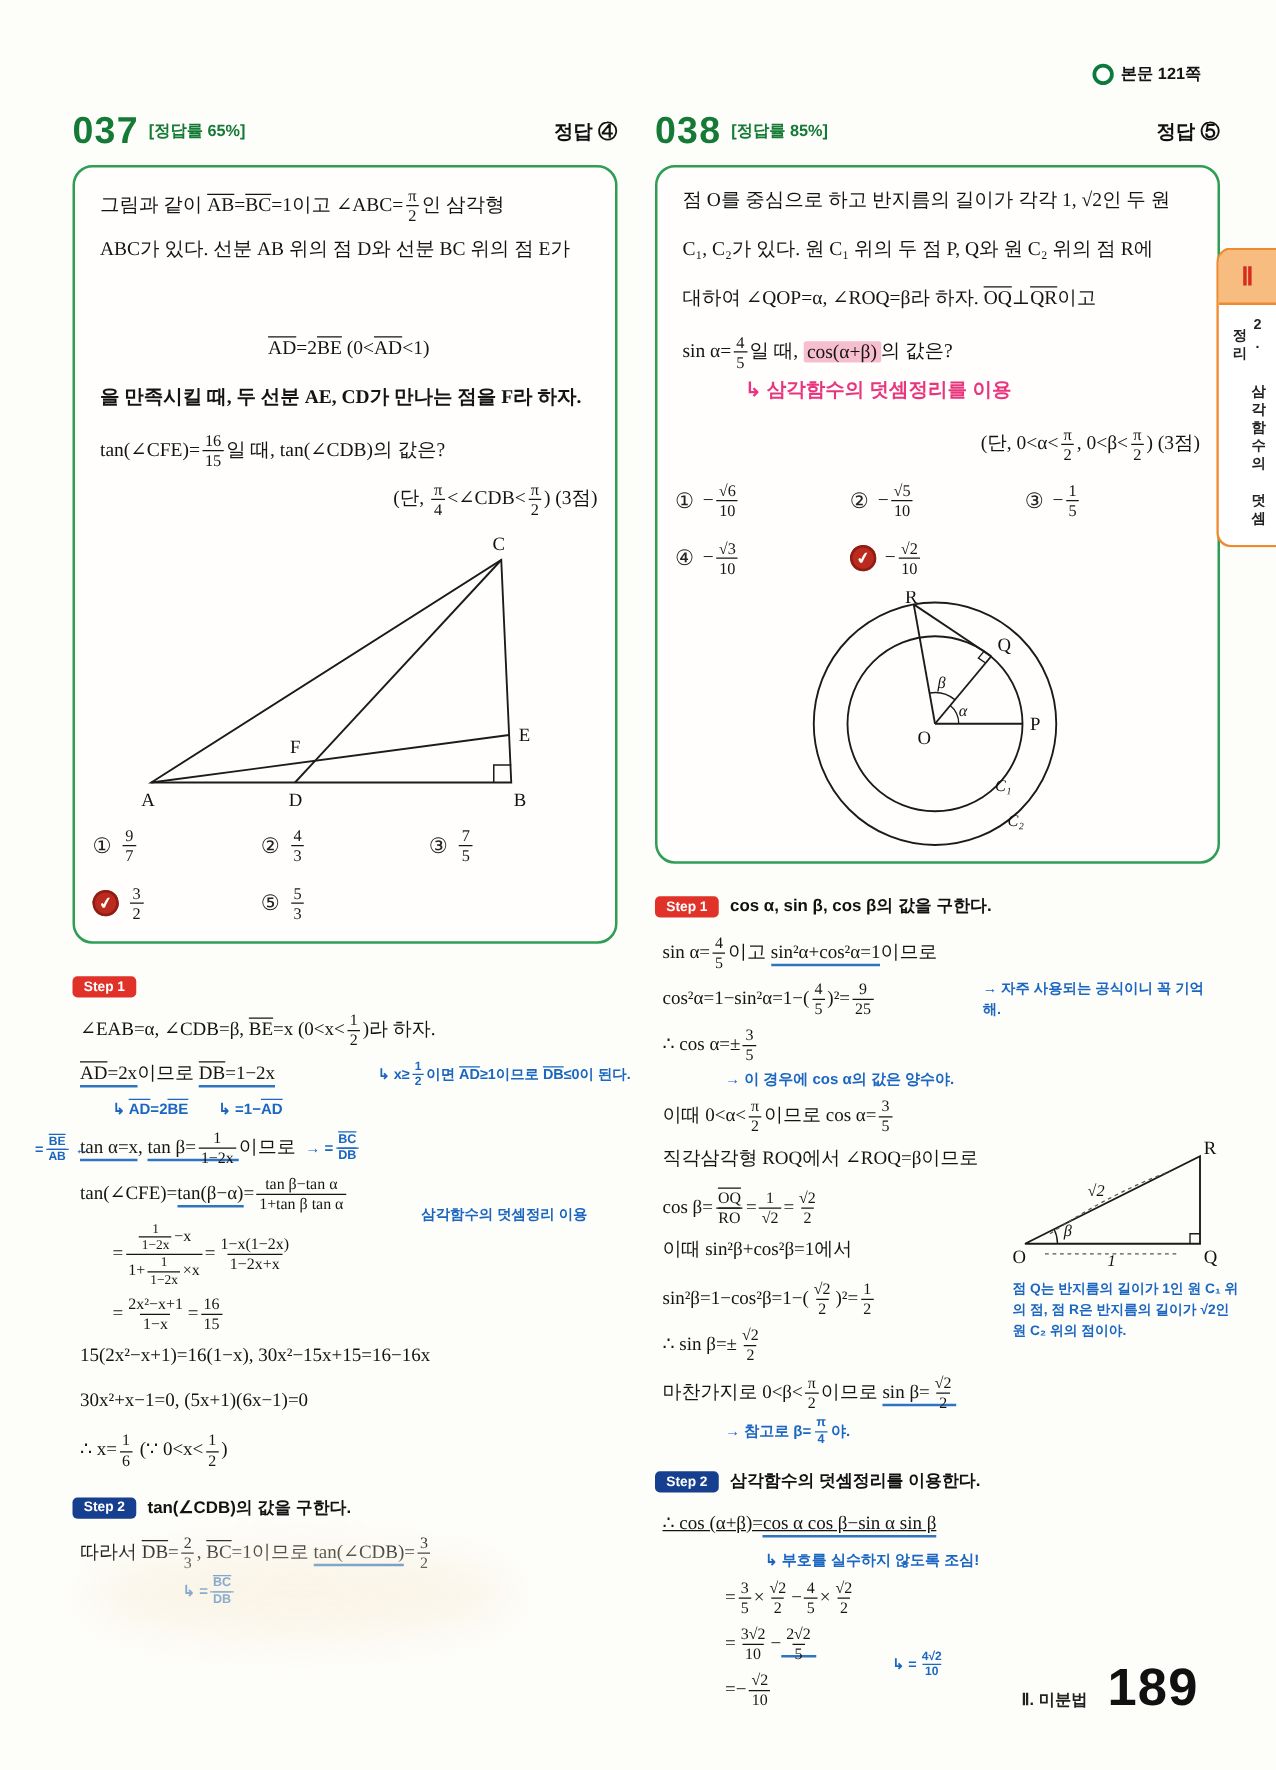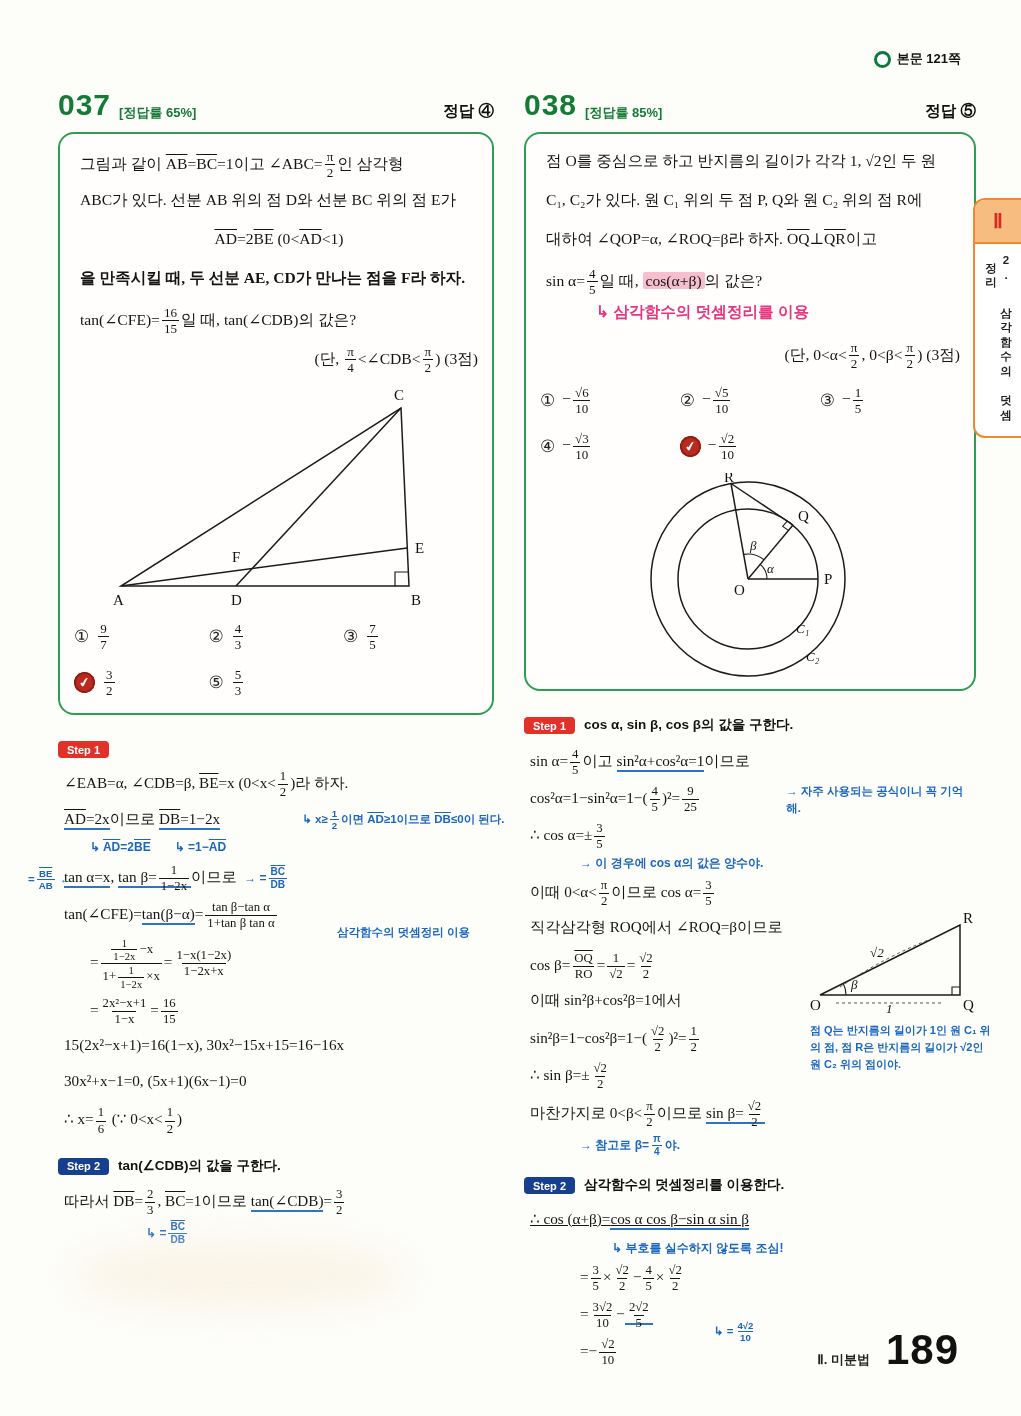--- a/index.html
+++ b/index.html
@@ -9,21 +9,21 @@
   
   .pageref{position:absolute;right:60px;top:50px;display:flex;align-items:center;gap:6px;
            font:700 13px "Liberation Sans",sans-serif;color:#141414}
   .ring{width:11px;height:11px;border-radius:50%;border:3.5px solid #0b7a3a;display:inline-block;background:#fff}
 
   
   .col{position:absolute;top:88px}
   .col037{left:58px;width:436px}
   .col038{left:524px;width:452px}
 
-  .hdr{display:flex;align-items:flex-end}
+  .hdr{display:flex;align-items:center}
   .hnum{font:800 30px "Liberation Sans",sans-serif;color:#157a35;letter-spacing:1px}
   .hrate{font:700 13px "Liberation Sans",sans-serif;color:#157a35;margin-left:8px}
   .hans{margin-left:auto;font:700 15.5px "Liberation Sans",sans-serif;color:#101010}
 
   .pbox{border:2.2px solid #2f9e55;border-radius:16px;padding:12px 14px 8px;background:#fffefc;margin-top:10px}
 
   
   .line{position:relative;min-height:30px;padding:3px 0 3px 6px;
         font-family:"Liberation Serif","DejaVu Serif",serif;font-size:15.2px;line-height:1.55;color:#141414}
   .pbox .line{font-size:15.6px;min-height:33px}
@@ -95,21 +95,21 @@
     <span class="hans">정답 ④</span>
   </div>
 
   <div class="pbox">
     <div>
         <div class="line" style="padding-left: 6px;">그림과 같이 <span class="ov">AB</span>=<span class="ov">BC</span>=1이고 ∠ABC=<span class="fr">
             <span class="n">π</span>
             <span class="d">2</span>
           </span>인 삼각형</div>
         <div class="line" style="padding-left: 6px;">ABC가 있다. 선분 AB 위의 점 D와 선분 BC 위의 점 E가</div>
-        <div class="line c" style="padding-left: 6px;"><span class="ov">AD</span>=2<span class="ov">BE</span> (0&lt;<span class="ov">AD</span>&lt;1)</div>
+        <div class="line c" style="padding-left: 6px; margin-top: 40px;"><span class="ov">AD</span>=2<span class="ov">BE</span> (0&lt;<span class="ov">AD</span>&lt;1)</div>
         <div class="line" style="padding-left: 6px; font-weight: bold;">을 만족시킬 때, 두 선분 AE, CD가 만나는 점을 F라 하자.</div>
         <div class="line" style="padding-left: 6px;">tan(∠CFE)=<span class="fr">
             <span class="n">16</span>
             <span class="d">15</span>
           </span>일 때, tan(∠CDB)의 값은?</div>
         <div class="line r" style="padding-left: 6px;">(단, <span class="fr">
             <span class="n">π</span>
             <span class="d">4</span>
           </span>&lt;∠CDB&lt;<span class="fr">
             <span class="n">π</span>

